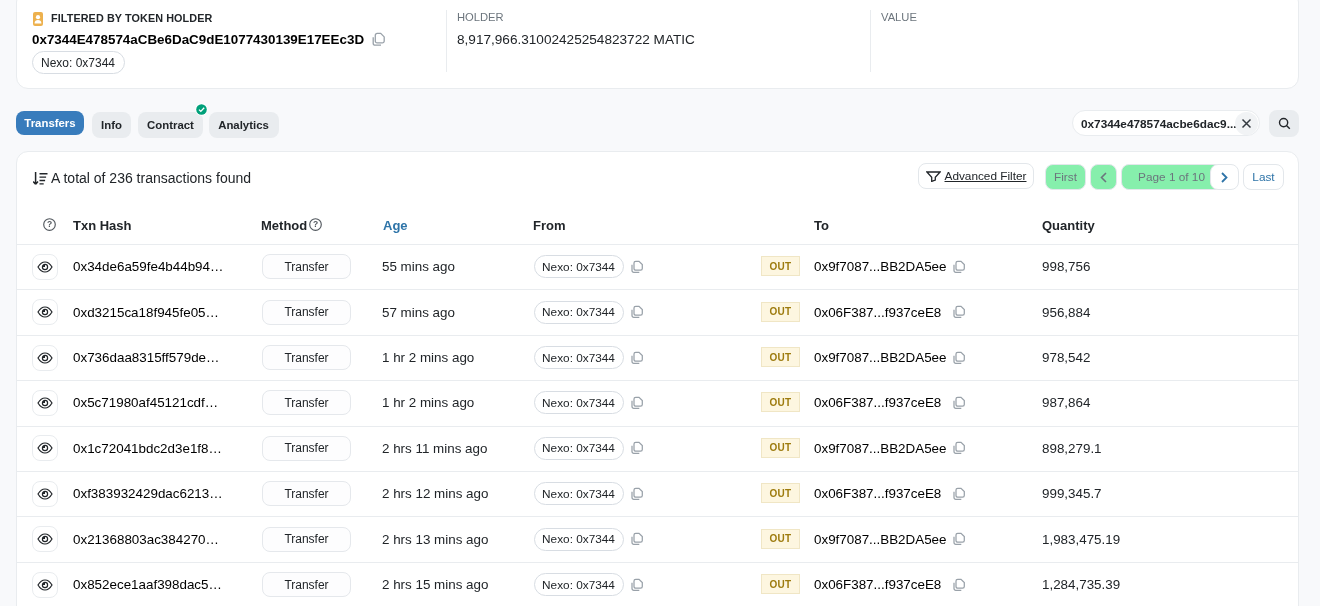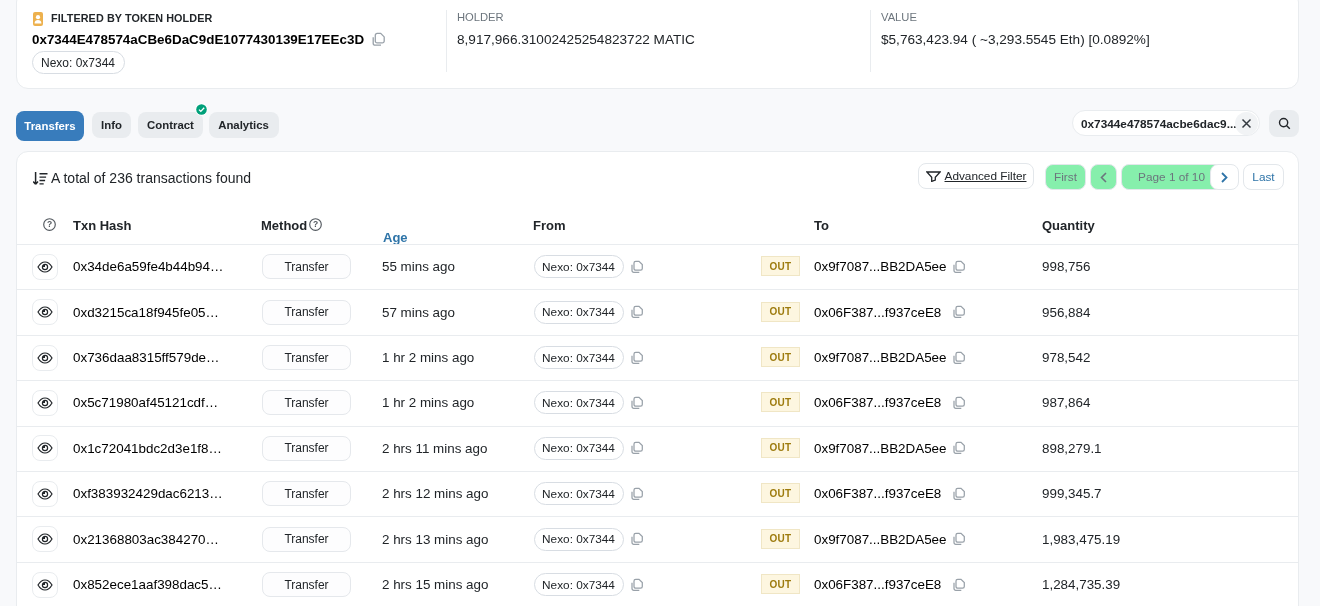--- a/index.html
+++ b/index.html
@@ -45,23 +45,22 @@
   <svg class="abs" style="left:370.5px; top:31.5px;" width="15" height="15" viewBox="0 0 15 15" fill="none" stroke="#99a1a9" stroke-width="1.3">
     <path d="M10 13.2 H4 A1.8 1.8 0 0 1 2.2 11.4 V5.2"></path>
     <path d="M6.1 1.4 H9.7 L13.2 4.9 V9.1 A1.8 1.8 0 0 1 11.4 10.9 H6.1 A1.8 1.8 0 0 1 4.3 9.1 V3.2 A1.8 1.8 0 0 1 6.1 1.4 Z"></path>
   </svg>
   <div class="abs pill" style="left:31.5px; top:51px; width:93px; height:23px;">Nexo: 0x7344</div>
 
   <div class="abs lbl" style="left:457px; top:11px;">HOLDER</div>
   <div class="abs" style="left:457px; top:31.5px; font-size:13.6px;">8,917,966.31002425254823722 MATIC</div>
 
   <div class="abs lbl" style="left:881px; top:11px;">VALUE</div>
-  <div class="abs" style="left:881px; top:31.5px; font-size:13.6px;">$5,763,423.94 ( ~3,293.5545 Eth) [0.0892%]</div>
-
-  <div class="abs" style="left:16px; top:111px; width:68px; height:30px; background:#387cbc; border-radius:8px; color:#fff; font-size:11.4px; font-weight:bold; display:flex; align-items:center; justify-content:center;">Transfers</div>
+
+  <div class="abs" style="left:16px; top:111px; width:68px; height:24px; background:#387cbc; border-radius:8px; color:#fff; font-size:11.4px; font-weight:bold; display:flex; align-items:center; justify-content:center;">Transfers</div>
   <div class="abs" style="left:92px; top:112px; width:39px; height:26px; background:#e9ecef; border-radius:8px; font-size:11.4px; font-weight:bold; display:flex; align-items:center; justify-content:center;">Info</div>
   <div class="abs" style="left:138px; top:112px; width:65px; height:26px; background:#e9ecef; border-radius:8px; font-size:11.4px; font-weight:bold; display:flex; align-items:center; justify-content:center;">Contract</div>
   <svg class="abs" style="left:195px; top:102.5px;" width="13" height="13" viewBox="0 0 13 13">
     <circle cx="6.5" cy="6.5" r="6.2" fill="#fff"></circle>
     <circle cx="6.5" cy="6.5" r="5.3" fill="#00a07a"></circle>
     <path d="M4 6.6 l1.8 1.8 L9.2 4.8" stroke="#fff" stroke-width="1.3" fill="none"></path>
   </svg>
   <div class="abs" style="left:208.5px; top:112px; width:70px; height:26px; background:#e9ecef; border-radius:8px; font-size:11.4px; font-weight:bold; display:flex; align-items:center; justify-content:center;">Analytics</div>
 
   <div class="abs" style="left:1072px; top:110px; width:188px; height:26px; background:#fff; border:1px solid #e9ecef; border-radius:13px;"></div>
@@ -108,21 +107,21 @@
   <svg class="abs" style="left:43px; top:218px;" width="13" height="13" viewBox="0 0 13 13" fill="none">
         <circle cx="6.5" cy="6.5" r="5.8" stroke="#52585e" stroke-width="1.15"></circle>
         <text x="6.5" y="9.3" text-anchor="middle" font-size="8.5" fill="#52585e" font-family="Liberation Sans" font-weight="bold">?</text>
       </svg>
   <div class="abs hh" style="left:73px;">Txn Hash</div>
   <div class="abs hh" style="left:261px;">Method</div>
   <svg class="abs" style="left:309px; top:218px;" width="13" height="13" viewBox="0 0 13 13" fill="none">
         <circle cx="6.5" cy="6.5" r="5.8" stroke="#52585e" stroke-width="1.15"></circle>
         <text x="6.5" y="9.3" text-anchor="middle" font-size="8.5" fill="#52585e" font-family="Liberation Sans" font-weight="bold">?</text>
       </svg>
-  <div class="abs hh link2" style="left:383px;margin-top:12px;">Age</div>
+  <div class="abs hh link2" style="left:383px;">Age</div>
   <div class="abs hh" style="left:533px;">From</div>
   <div class="abs hh" style="left:814px;">To</div>
   <div class="abs hh" style="left:1042px;">Quantity</div>
   </div>
 
   <div id="rows">
   <div class="abs rowline" style="top:244.0px;"></div>
   <div class="abs eyebtn" style="top:253.7px;">
         <svg width="16" height="12" viewBox="0 0 16 12" fill="none" stroke="#212529" stroke-width="1.2">
           <path d="M1 6 C3.2 2.3 5.4 1 8 1 s4.8 1.3 7 5 c-2.2 3.7-4.4 5-7 5 S3.2 9.7 1 6z"></path>

